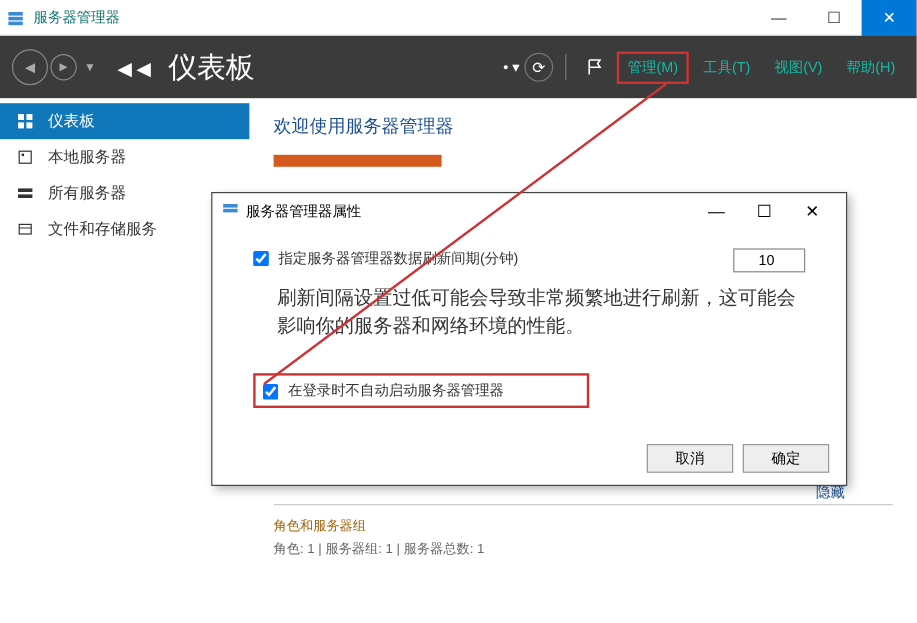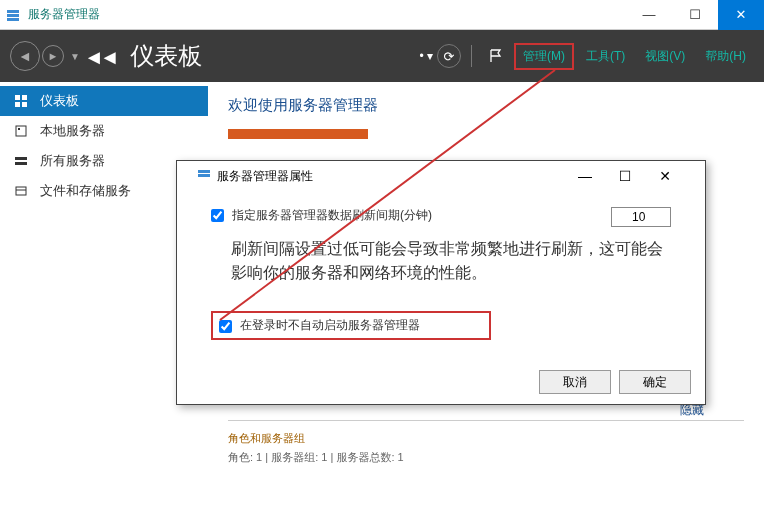--- a/index.html
+++ b/index.html
@@ -8,21 +8,21 @@
 .titlebar { height: 30px; background: #fff; display: flex; align-items: center; border-bottom: 1px solid #ccc; }
 .titlebar .icon { width: 16px; height: 16px; margin: 0 6px; display: flex; align-items: center; }
 .titlebar .title { font-size: 12px; color: #0f766e; }
 .titlebar .spacer { flex: 1; }
 .winbtn { width: 46px; height: 30px; display: flex; align-items: center; justify-content: center; font-size: 13px; color: #333; }
 .winbtn.close { background: #0078d7; color: #fff; }
 
 .toolbar { height: 52px; background: #3b3b3b; display: flex; align-items: center; color: #fff; padding: 0 10px; }
 .navcircle { width: 30px; height: 30px; border: 1px solid #888; border-radius: 50%; display: flex; align-items: center; justify-content: center; margin-right: 2px; color:#aaa; font-size:14px;}
 .navsmall { width: 22px; height: 22px; border: 1px solid #888; border-radius: 50%; display:flex; align-items:center; justify-content:center; margin-right:4px; color:#aaa; font-size:11px;}
-.toolbar .crumb { font-size: 24px; color: #fff; margin-left: 4px; font-weight: 300; }
+.toolbar .crumb { font-size: 24px; color: #fff; margin-left: 14px; font-weight: 300; }
 .toolbar .crumb .arrows { letter-spacing: -4px; margin-right: 8px; font-size:20px; }
 .toolbar .right { margin-left: auto; display: flex; align-items: center; gap: 4px; }
 .toolbar .ibtn { width: 28px; height: 28px; display:flex; align-items:center; justify-content:center; color:#fff; }
 .toolbar .refresh { border:1px solid #777; border-radius:50%; width:24px; height:24px; display:flex;align-items:center;justify-content:center; font-size:13px;}
 .toolbar .divider { width:1px; height:22px; background:#777; margin:0 6px;}
 .toolbar .menu { font-size: 12px; color:#14b8a6; padding: 4px 8px; }
 .toolbar .menu.highlight { border: 2px solid #cc3333; padding: 3px 7px; }
 
 .body { display:flex; height: calc(519px - 82px); }
 .sidebar { width: 208px; background:#fff; padding-top:4px; }
@@ -34,21 +34,21 @@
 .main { flex:1; background:#fff; padding:14px 20px; position:relative; }
 .main h2 { font-size:15px; font-weight:400; color:#1b4f8f; margin-bottom:14px; }
 .orangebar { width:140px; height:10px; background:#d65a1f; margin-bottom:230px; }
 .linkbox { border:1px solid #888; display:inline-block; padding:6px 10px; font-size:12px; color:#1b4f8f; background:#fdebd9;}
 .hide { position:absolute; right:60px; top:320px; font-size:12px; color:#1b4f8f; }
 .main hr { margin:20px 0 10px; border:none; border-top:1px solid #ccc; }
 .main h3 { font-size:11px; color:#a16207; font-weight:400; }
 .main .counts { font-size:11px; color:#666; margin-top:4px; }
 
 .dialog { position:absolute; left:176px; top:160px; width:530px; height:245px; background:#fff; border:1px solid #444; box-shadow:3px 3px 8px rgba(0,0,0,0.3); z-index:10; }
-.dialog .dtitle { height:30px; display:flex; align-items:center; padding:0 20px; font-size:12px; }
+.dialog .dtitle { height:30px; display:flex; align-items:center; padding:0 8px; font-size:12px; }
 .dialog .dtitle .spacer{flex:1;}
 .dialog .dbtn { width:40px; text-align:center; font-size:14px;}
 .dialog .dbody { padding: 16px 34px; font-size:12px; color:#333; }
 .dialog .row { display:flex; align-items:flex-start; margin-bottom:10px; }
 .dialog input[type=checkbox]{ margin-right:8px; margin-top:2px;}
 .dialog .refreshval { border:1px solid #888; width:60px; height:20px; font-size:12px; padding:0 20px; margin-left:auto; text-align:left;}
 .dialog .note { font-size:16px; color:#333; margin-left:20px; margin-bottom:26px; line-height:1.5;}
 .dialog .row2 { border:2px solid #cc3333; padding:4px 6px; display:inline-flex; align-items:center; width:280px;}
 .dialog .dfooter { position:absolute; bottom:10px; right:14px; display:flex; gap:8px;}
 .dialog .dfooter button { width:72px; height:24px; font-size:12px; background:#eee; border:1px solid #999;}

